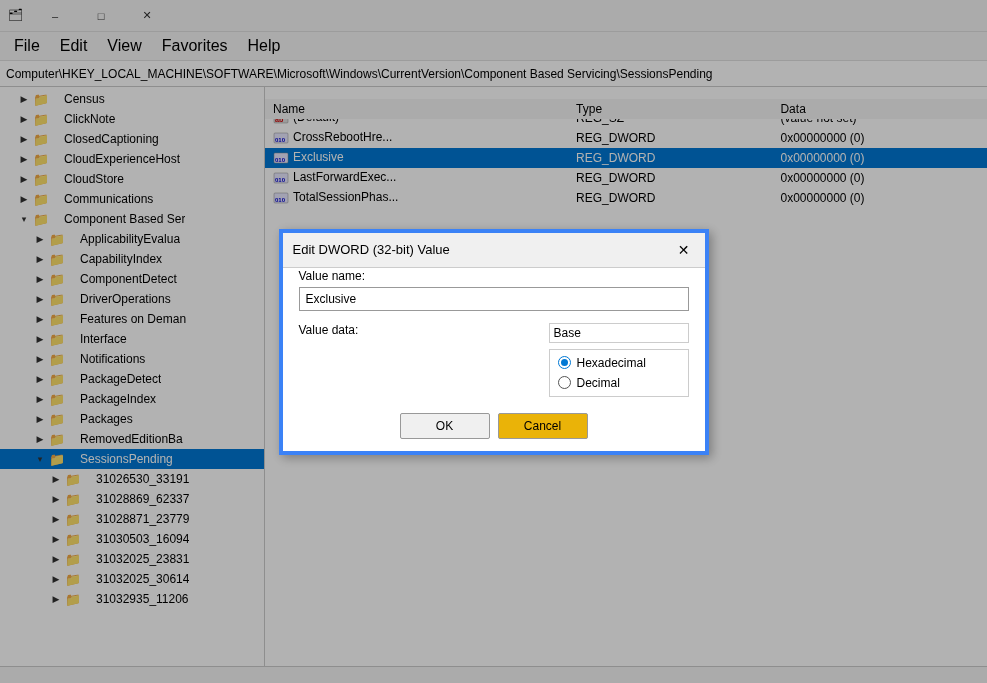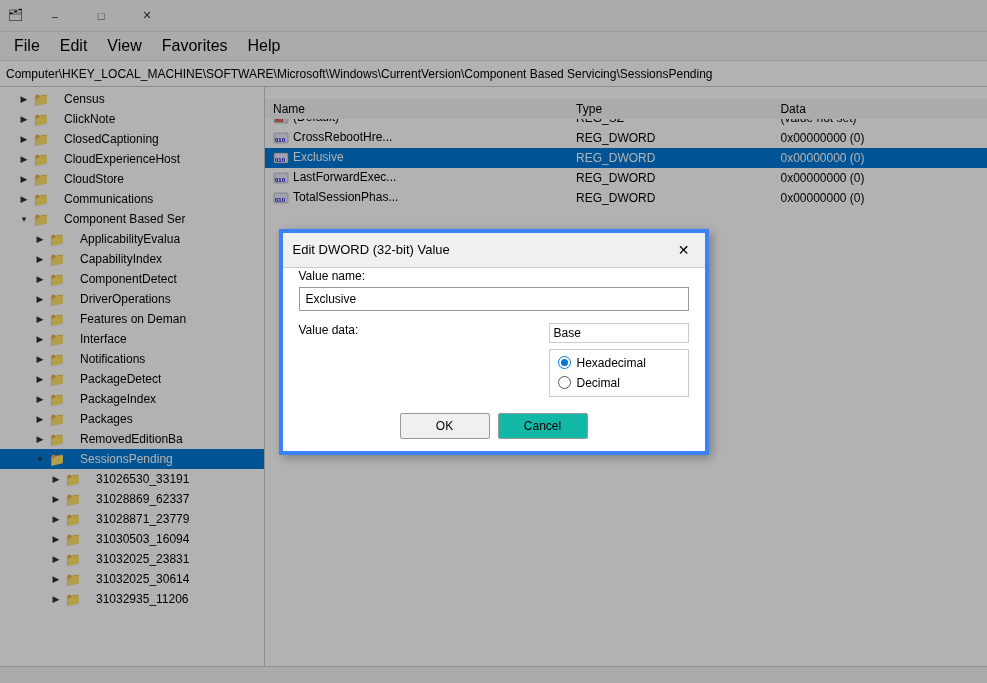--- a/index.html
+++ b/index.html
@@ -289,21 +289,21 @@
       display: flex;
       justify-content: center;
       gap: 8px;
       margin-top: 8px;
     }
 
     .modal-btn {
       width: 90px;
       height: 26px;
       border: 1px solid #999;
-      background: #14b8a6;
+      background: #eab308;
       cursor: pointer;
       font-size: 12px;
       border-radius: 2px;
     }
     .modal-btn.primary {
       background: #f0f0f0;
     }
 
     
     ::-webkit-scrollbar { width: 8px; height: 8px; }

